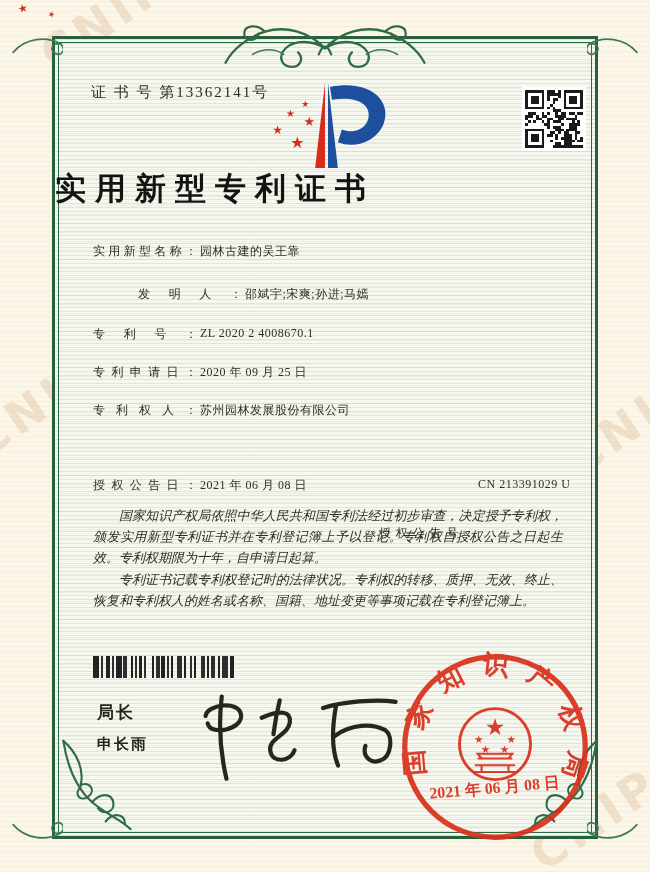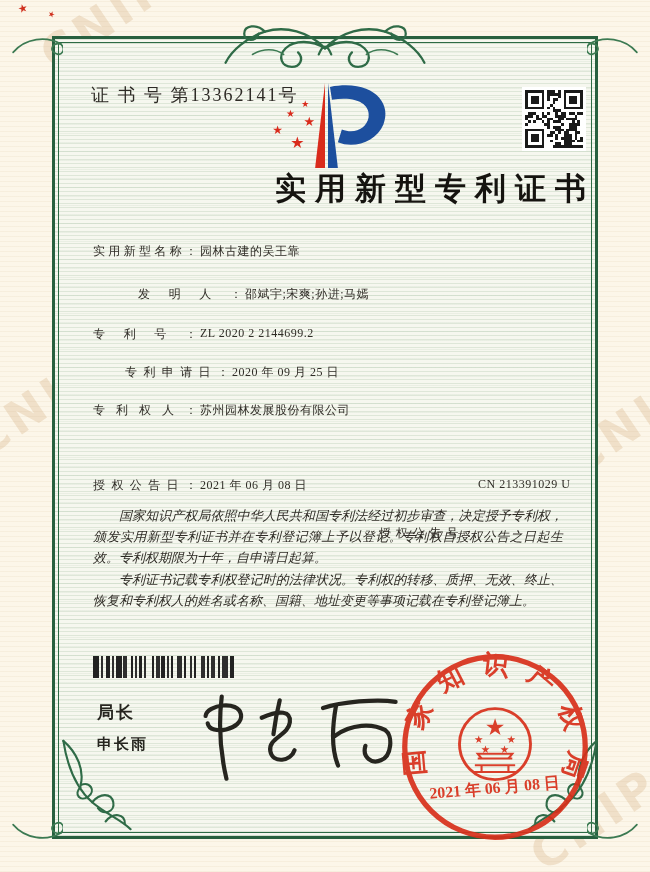--- a/index.html
+++ b/index.html
@@ -26,26 +26,26 @@
       repeating-linear-gradient(0deg, rgba(125,165,125,.20) 0 1px, transparent 1px 4px),
       repeating-linear-gradient(0deg, rgba(125,165,125,.10) 0 1px, transparent 1px 9px);
   }
   .cert::before{
     content:""; position:absolute; inset:3px; border:1px solid #2d6a45; pointer-events:none;
   }
   .orn{position:absolute; z-index:4; pointer-events:none;}
   .orn svg{display:block; width:100%; height:100%;}
   .mirror{transform:scaleX(-1);}
   .cert-no{
-    position:absolute; left:36px; top:44px; font-size:18px; letter-spacing:2px; color:#2e2b26;
+    position:absolute; left:36px; top:44px; font-size:15px; letter-spacing:2px; color:#2e2b26;
   }
   .logo{position:absolute; left:201px; top:38px; width:142px; height:95px;}
   .qr{position:absolute; left:467px; top:48px; width:58px; height:58px; background:#fff; padding:3px;}
   .title{
-    position:absolute; left:0; top:129px; width:100%; text-align:right;
+    position:absolute; left:0; top:129px; width:100%; text-align:left;
     font-size:31px; font-weight:bold; letter-spacing:9px; color:#15130f;
   }
   .row{position:absolute; left:38px; right:30px; font-size:12px; white-space:nowrap; color:#302d27;}
   .flabel{display:inline-block; width:104px; text-align:justify; text-align-last:justify; -moz-text-align-last:justify; vertical-align:top;}
   .fvalue{letter-spacing:.5px;}
   .grant-no{position:absolute; left:286px; top:0; white-space:nowrap;}
   .body-text{
     position:absolute; left:38px; right:32px; top:466px; font-size:13px; line-height:21px;
     text-align:justify; font-style:italic; color:#2e2b25;
   }
@@ -321,23 +321,23 @@
     <div class="row" style="top:204px;">
       <span class="flabel">实用新型名称：</span>
       <span class="fvalue">园林古建的吴王靠</span>
     </div>
     <div class="row" style="top:247px;margin-left:45px;">
       <span class="flabel">发明人：</span>
       <span class="fvalue">邵斌宇;宋爽;孙进;马嫣</span>
     </div>
     <div class="row" style="top:287px;">
       <span class="flabel">专利号：</span>
-      <span class="fvalue">ZL 2020 2 2144699.2</span>
-    </div>
-    <div class="row" style="top:325px;margin-left:32px;">
+      <span class="fvalue">ZL 2020 2 4008670.1</span>
+    </div>
+    <div class="row" style="top:325px;">
       <span class="flabel">专利申请日：</span>
       <span class="fvalue">2020 年 09 月 25 日</span>
     </div>
     <div class="row" style="top:363px;">
       <span class="flabel">专利权人：</span>
       <span class="fvalue">苏州园林发展股份有限公司</span>
     </div>
     <div class="row" style="top:438px;">
       <span class="flabel">授权公告日：</span>
       <span class="fvalue">2021 年 06 月 08 日</span>

